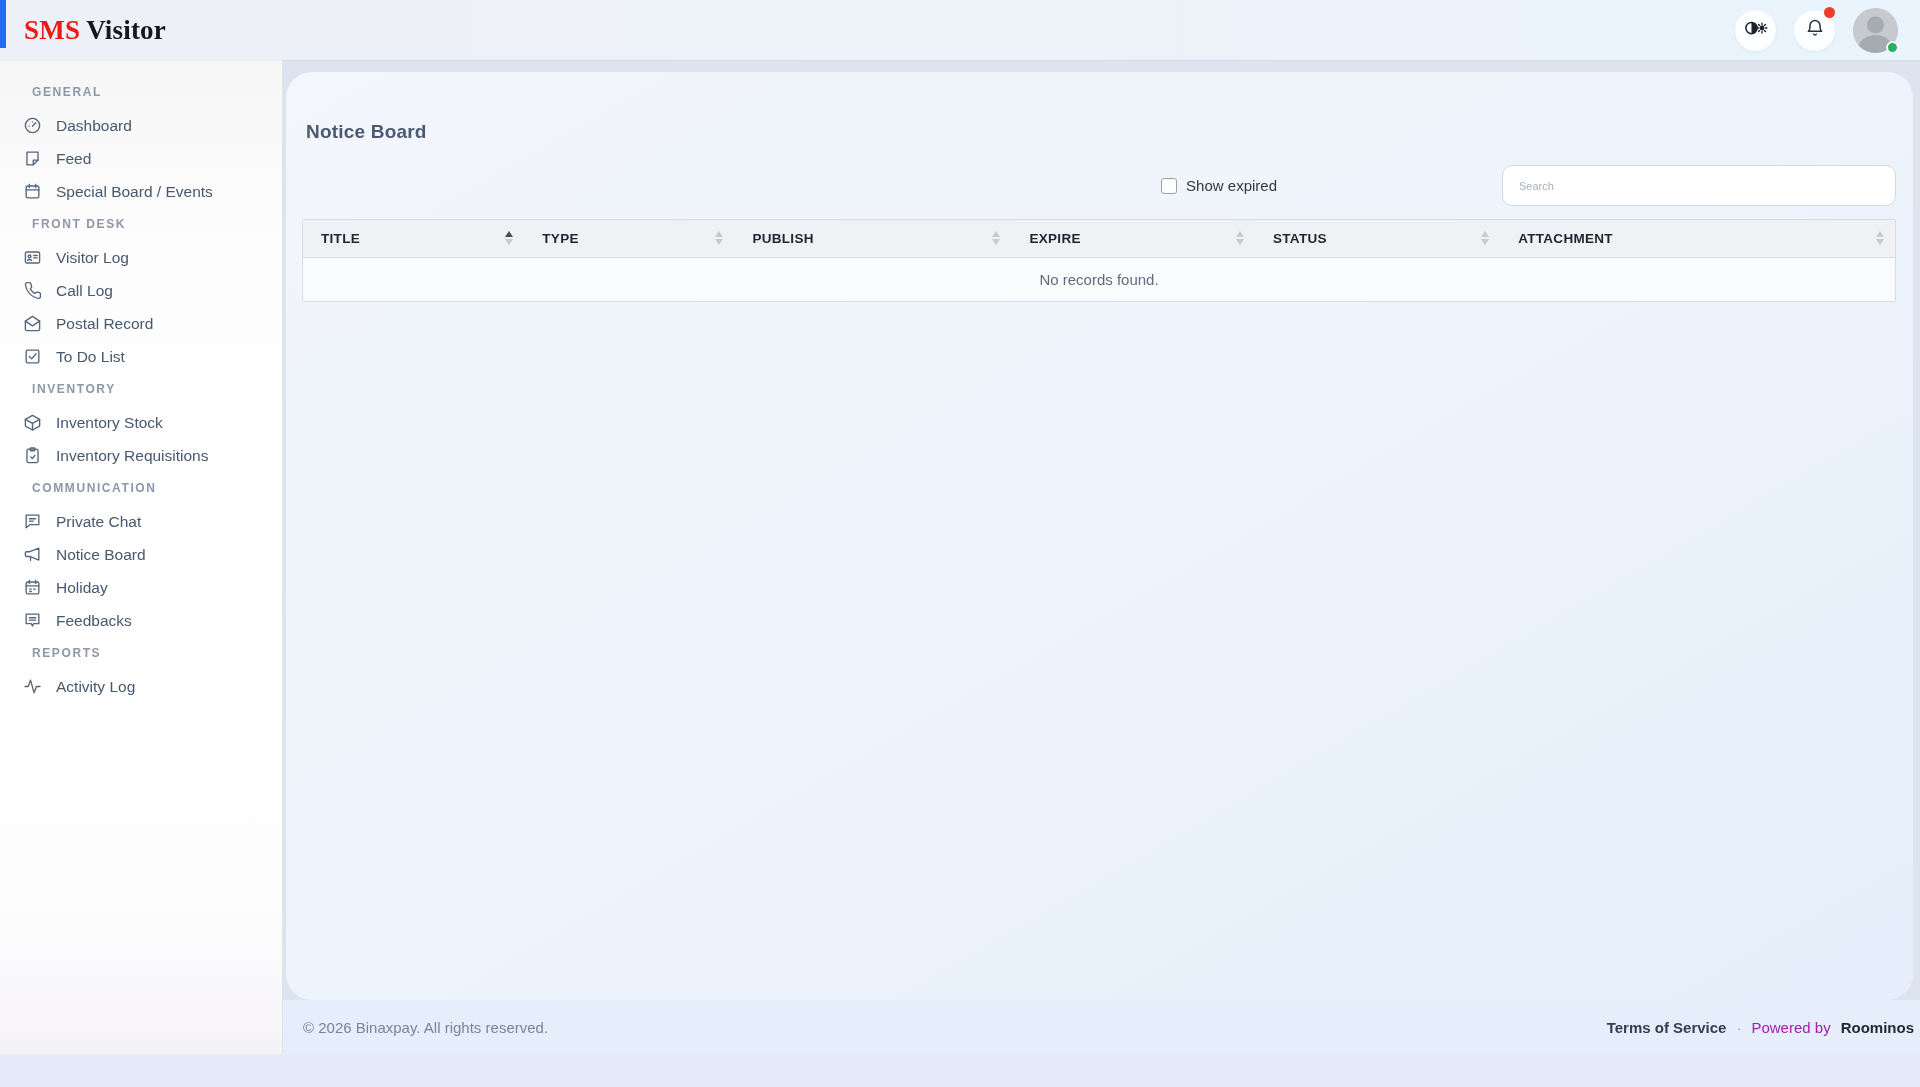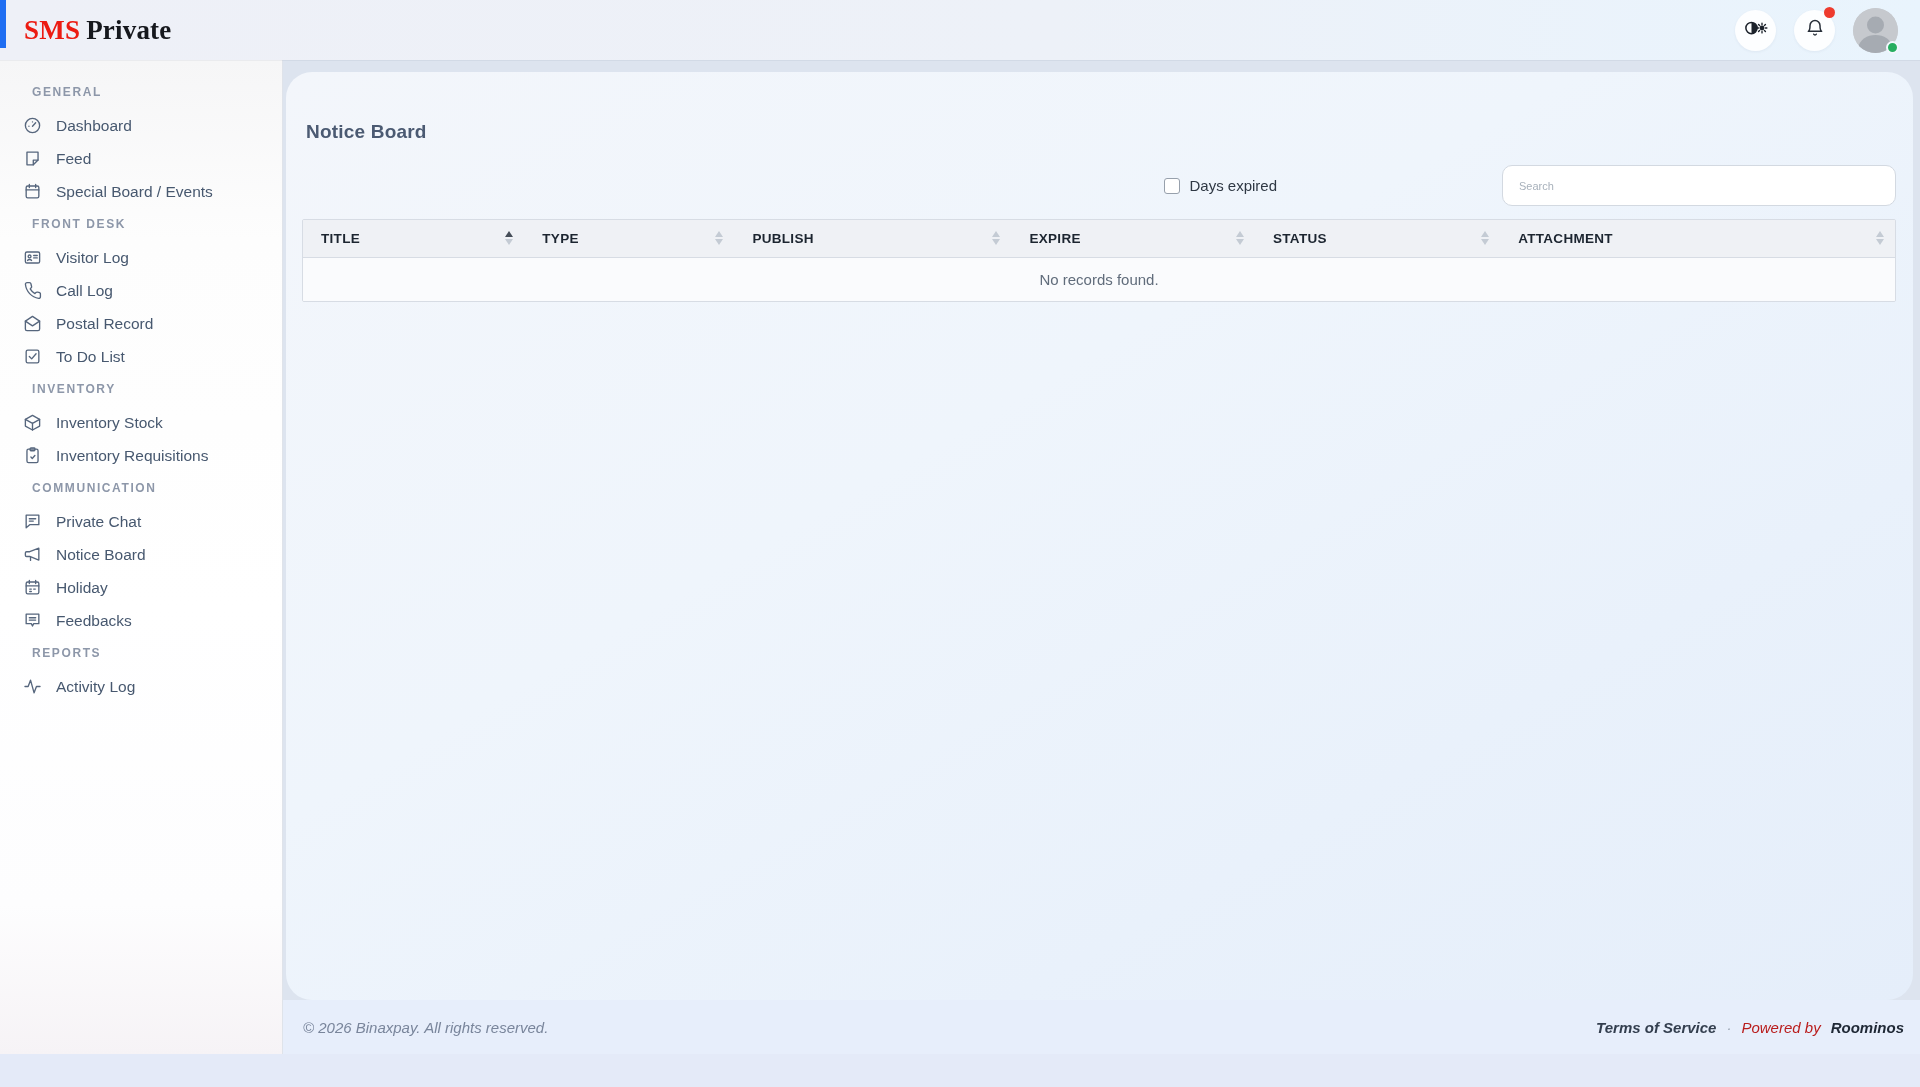--- a/index.html
+++ b/index.html
@@ -79,38 +79,38 @@
   .sort-icons { position:absolute; right:11px; top:50%; transform:translateY(-50%); display:flex; flex-direction:column; gap:2px; }
   .tri { width:0; height:0; border-left:4.5px solid transparent; border-right:4.5px solid transparent; }
   .tri-up { border-bottom:6px solid #c4cbd4; }
   .tri-down { border-top:6px solid #c4cbd4; }
   .tri-up.active { border-bottom-color:#454d58; }
   .empty-cell { height:44px; text-align:center; color:#606c7b; font-size:15px; background:#fafbfd; }
 
   
   .footer {
     height:54px; background:#e7eefb; display:flex; align-items:center; justify-content:space-between;
-    padding:0 16px 0 20px; font-size:15px;font-style:italic;
+    padding:0 6px 0 20px; font-size:15px;
   }
   .copyright { color:#79859b; }
   .footer-right { display:flex; align-items:center; gap:10px; }
   .terms-link { color:#333e4e; font-weight:700; cursor:pointer; }
   .dot-sep { color:#9aa4b2; }
-  .powered-by { color:#b91c1c; }
+  .powered-by { color:#a21caf; }
   .powered-brand { color:#1f2835; font-weight:700; cursor:pointer; }
 
   .bottom-strip { height:33px; width:100%; background:#e4eaf8; }
 </style>
 </head>
 <body>
 
 <div class="header">
   <div class="accent-bar"></div>
   <div class="logo">
-    <span class="red">SMS</span><span class="dark">Private</span>
+    <span class="red">SMS</span><span class="dark">Visitor</span>
   </div>
   <div class="header-right">
     <div class="icon-btn">
       <span>
         <svg width="24" height="18" viewBox="0 0 32 22" fill="none">
           <circle cx="10" cy="11" r="7.5" stroke="#1c222b" stroke-width="2"></circle>
           <path d="M10 3.5a7.5 7.5 0 0 1 0 15z" fill="#1c222b"></path>
           <circle cx="24" cy="11" r="3.2" fill="#1c222b"></circle>
           <g stroke="#1c222b" stroke-width="1.8" stroke-linecap="round">
             <path d="M24 4.5v2M24 15.5v2M17.5 11h2M28.5 11h2M19.4 6.4l1.4 1.4M27.2 14.2l1.4 1.4M28.6 6.4l-1.4 1.4M20.8 14.2l-1.4 1.4"></path>
@@ -275,21 +275,21 @@
       </div>
     </div>
 
   <div class="main">
     <div class="panel">
       <div class="page-title">Notice Board</div>
 
       <div class="controls">
         <label class="checkbox-group">
           <input type="checkbox" style="">
-          <span class="checkbox-label">Days expired</span>
+          <span class="checkbox-label">Show expired</span>
         </label>
         <input class="search-input" type="text" placeholder="Search" style="">
       </div>
 
       <div class="table-wrap">
         <table>
           <thead>
             <tr>
                 <th style="width: 13.9%;"><span>TITLE</span><span class="sort-icons">
                     <span class="tri tri-up active"></span>

